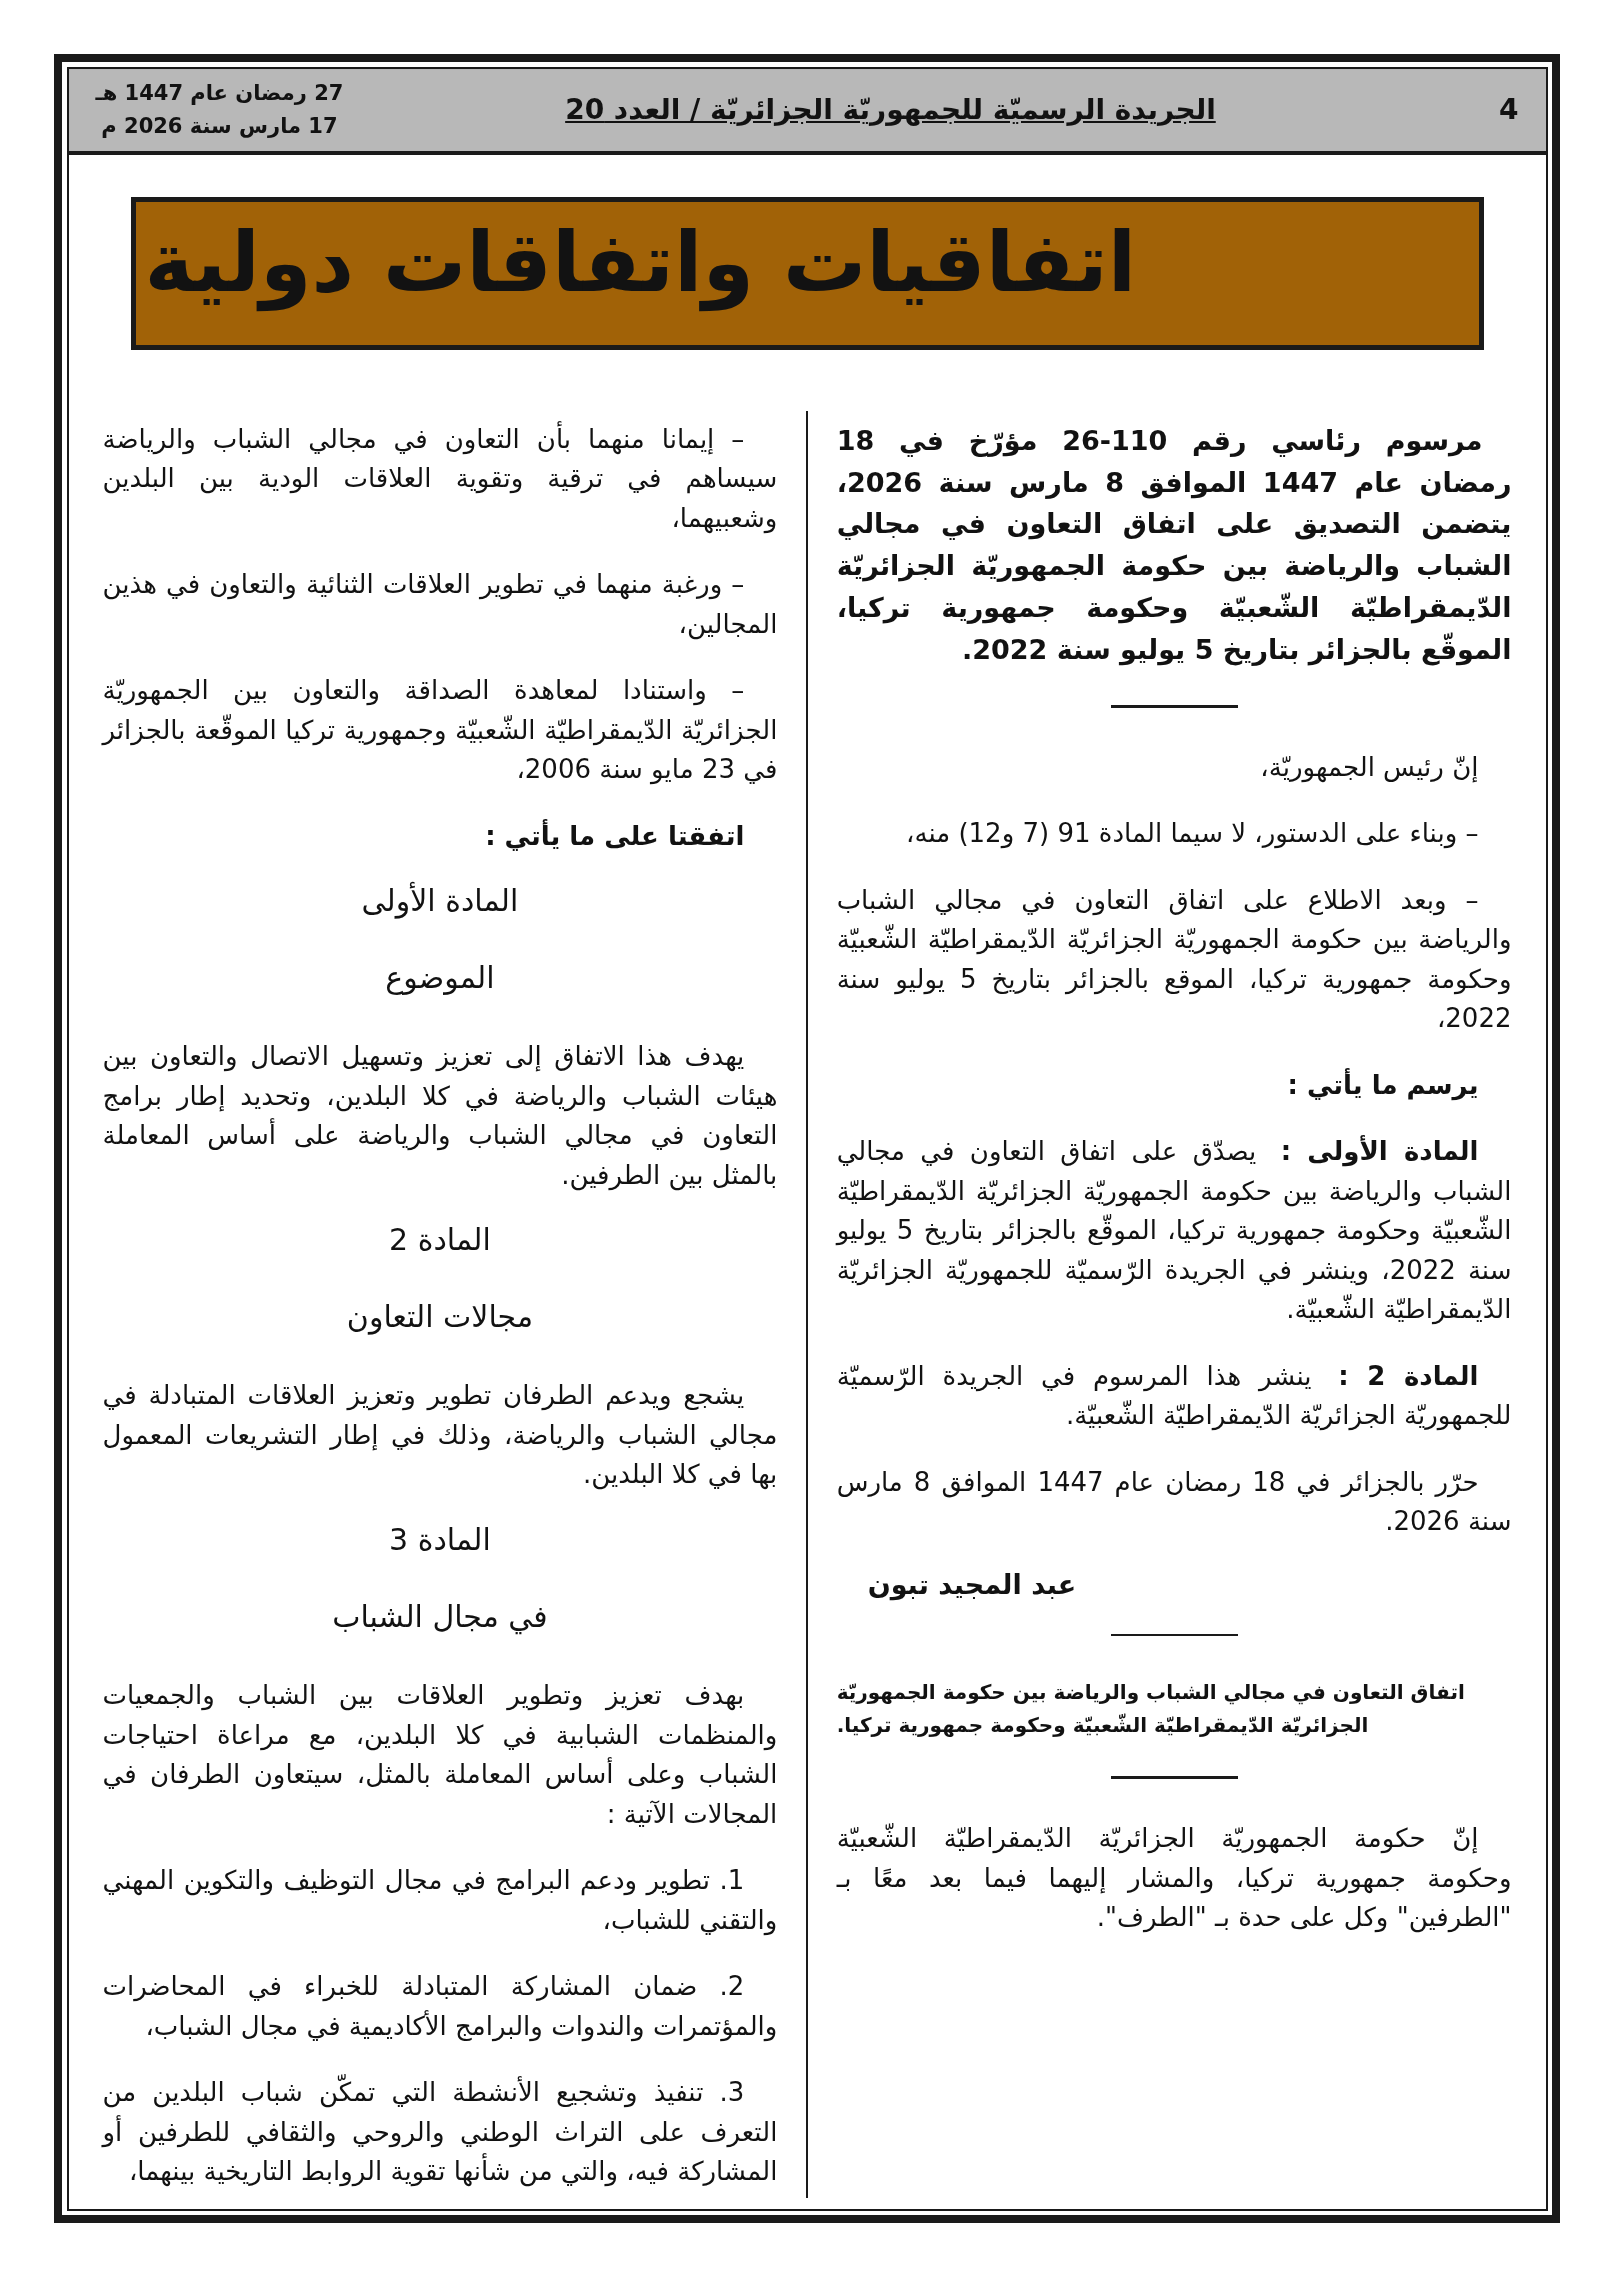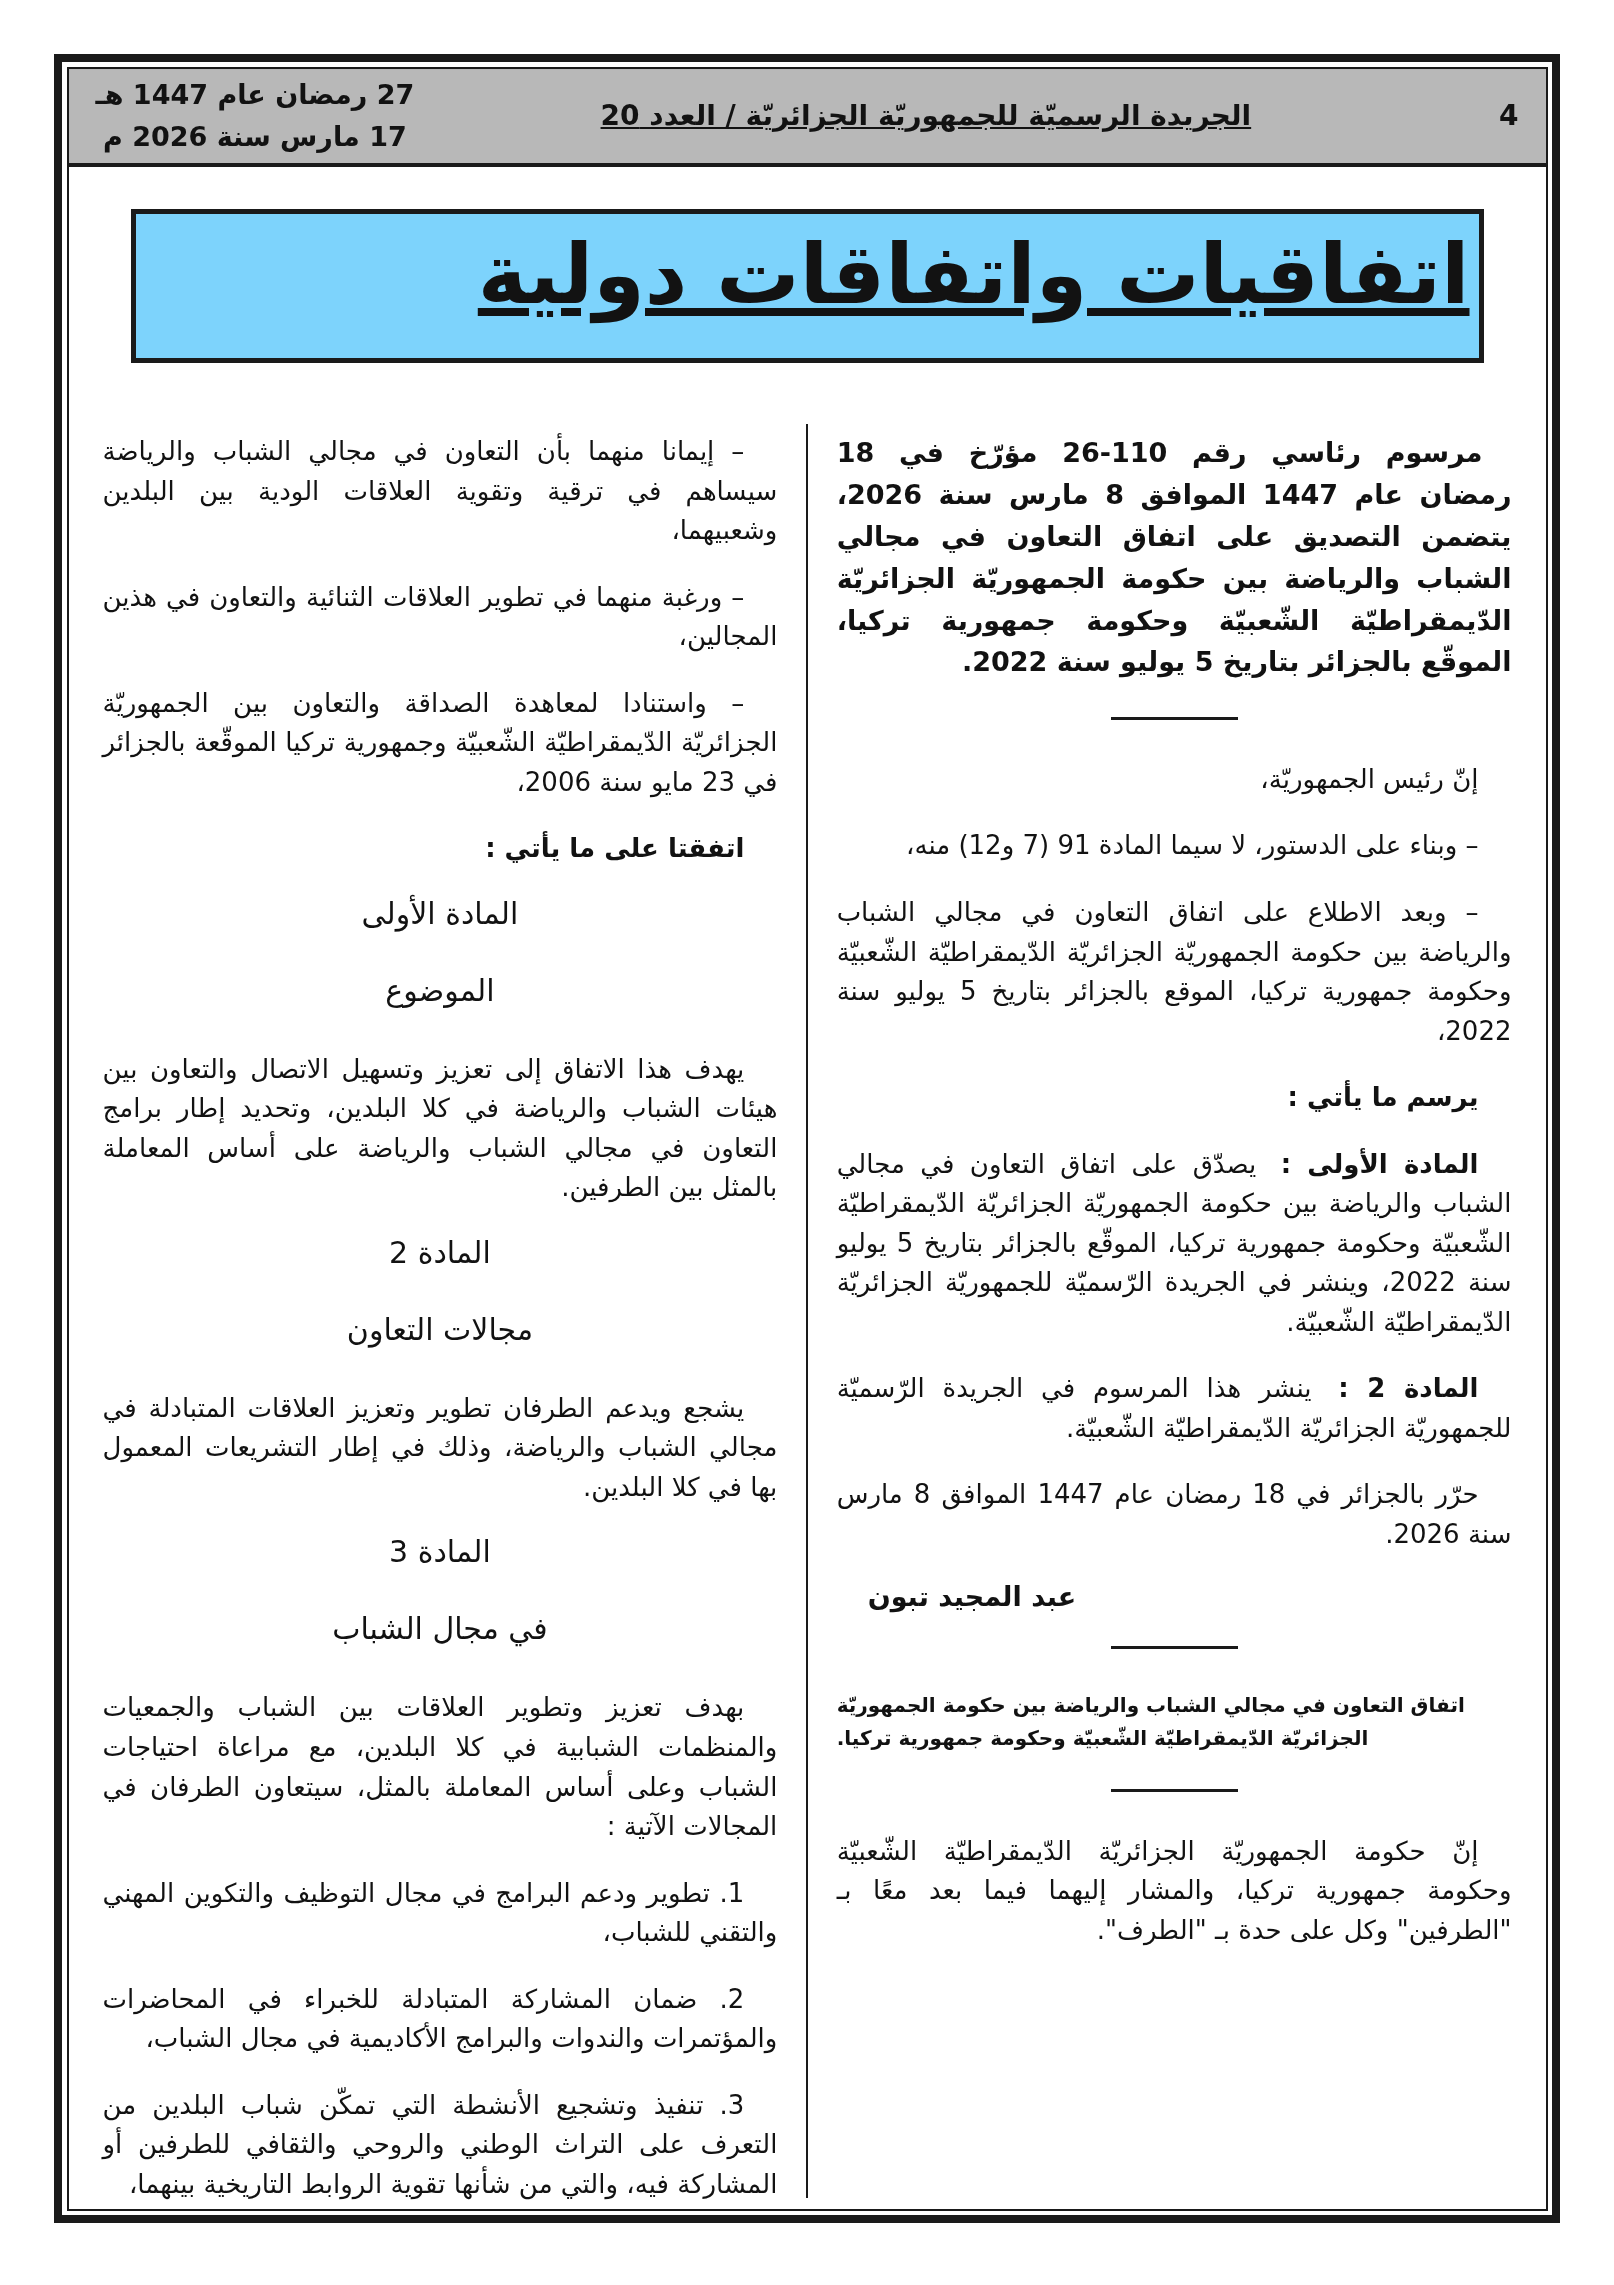--- a/index.html
+++ b/index.html
@@ -17,26 +17,26 @@
     display:flex;flex-direction:column;overflow:hidden;background:#fff;
   }
   .masthead{
     background:#b8b8b8;border-bottom:4.5px solid #1a1a1a;
     direction:rtl;display:flex;align-items:center;
     min-height:86px;box-sizing:border-box;padding:5.4px 27px;
     font-weight:bold;
   }
   .pagenum{font-size:28px;width:81px;text-align:right;}
   .jtitle{flex:1;text-align:center;font-size:28px;letter-spacing:0.5px;text-decoration:underline;}
-  .dates{font-size:27px;line-height:1.55;text-align:center;white-space:nowrap;}
+  .dates{font-size:21px;line-height:1.55;text-align:center;white-space:nowrap;}
   .banner-wrap{padding:42px 62px 23.5px;}
   .banner{
-    background:#7dd3fc;border:5.4px solid #1a1a1a;
-    text-align:right;font-size:83px;font-weight:bold;
-    padding:9px 9px 31px;line-height:1.25;text-decoration:underline;
+    background:#a16207;border:5.4px solid #1a1a1a;
+    text-align:left;font-size:83px;font-weight:bold;
+    padding:9px 9px 31px;line-height:1.25;
   }
   .columns{
     flex:1;direction:rtl;display:flex;align-items:stretch;
     padding:34px 22px 11px;overflow:hidden;
   }
   .col{flex:1;min-width:0;}
   .divider{flex:0 0 2.7px;width:2.7px;background:#1a1a1a;margin:3.6px 16.3px 0;}
   p{margin:12px;}
   .body{
     font-size:26px;line-height:1.52;text-align:justify;

